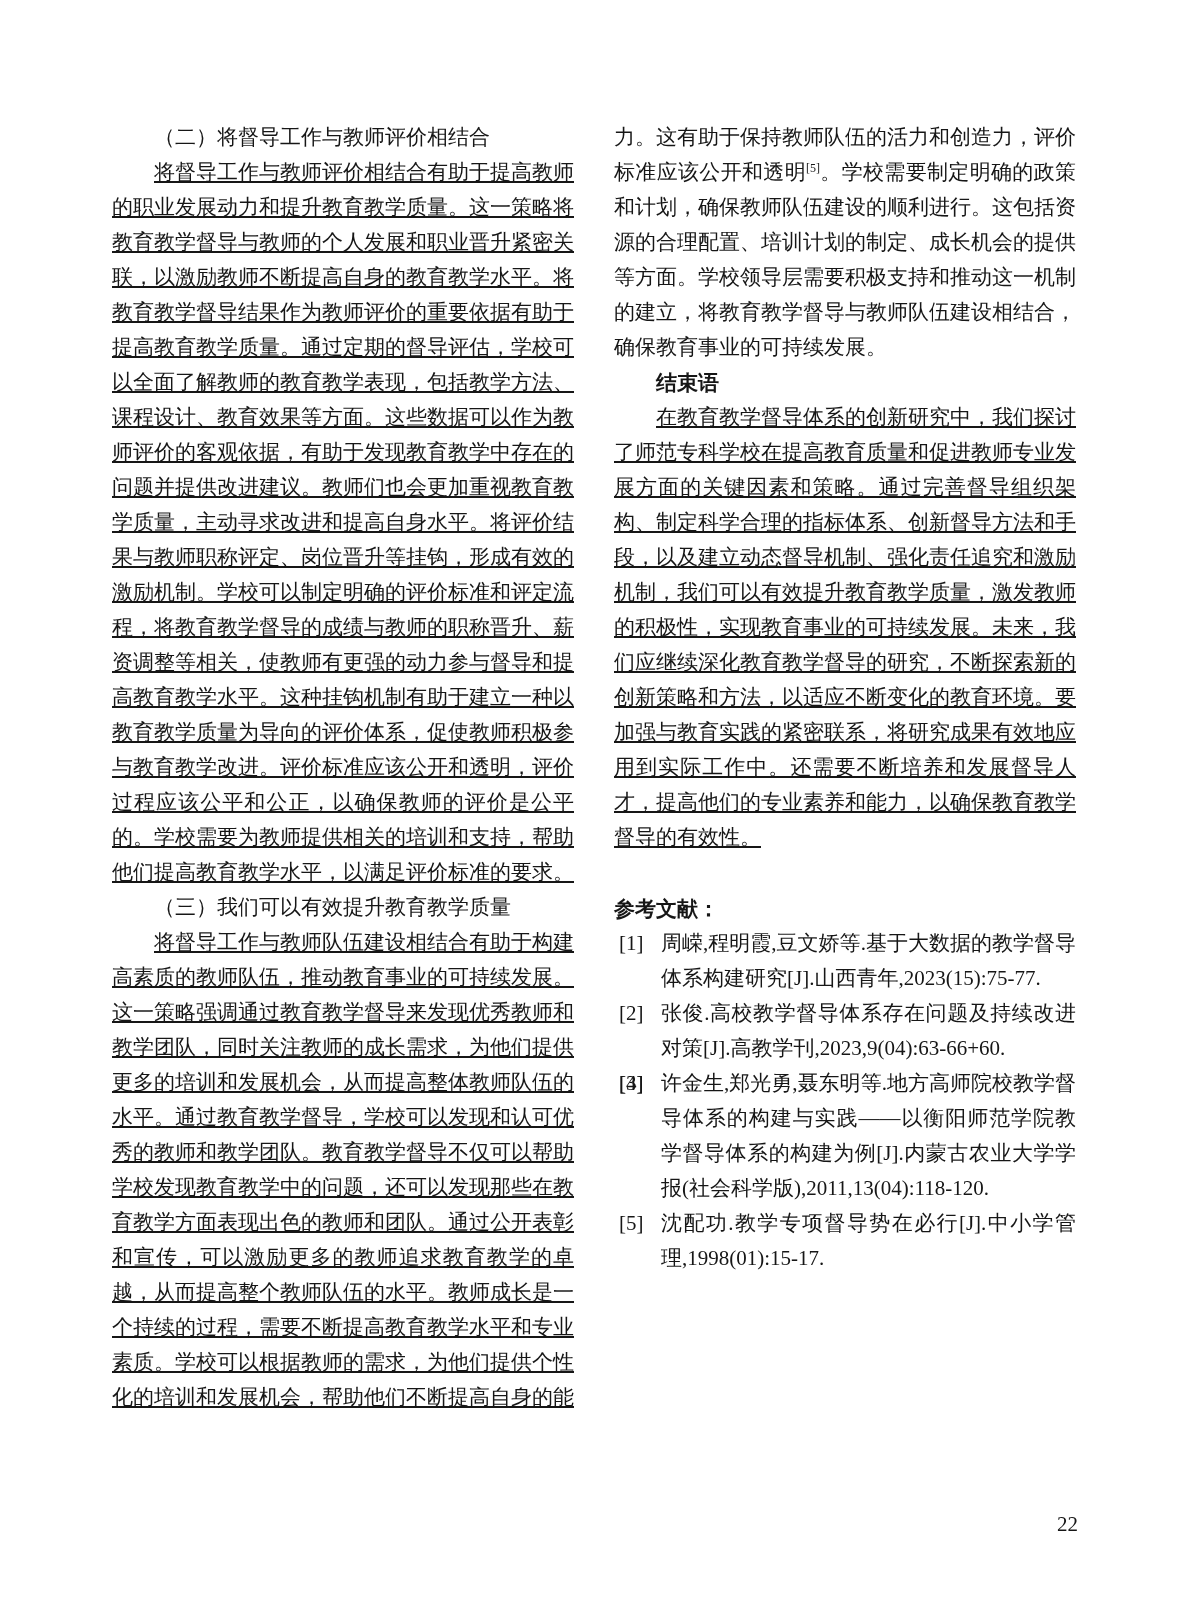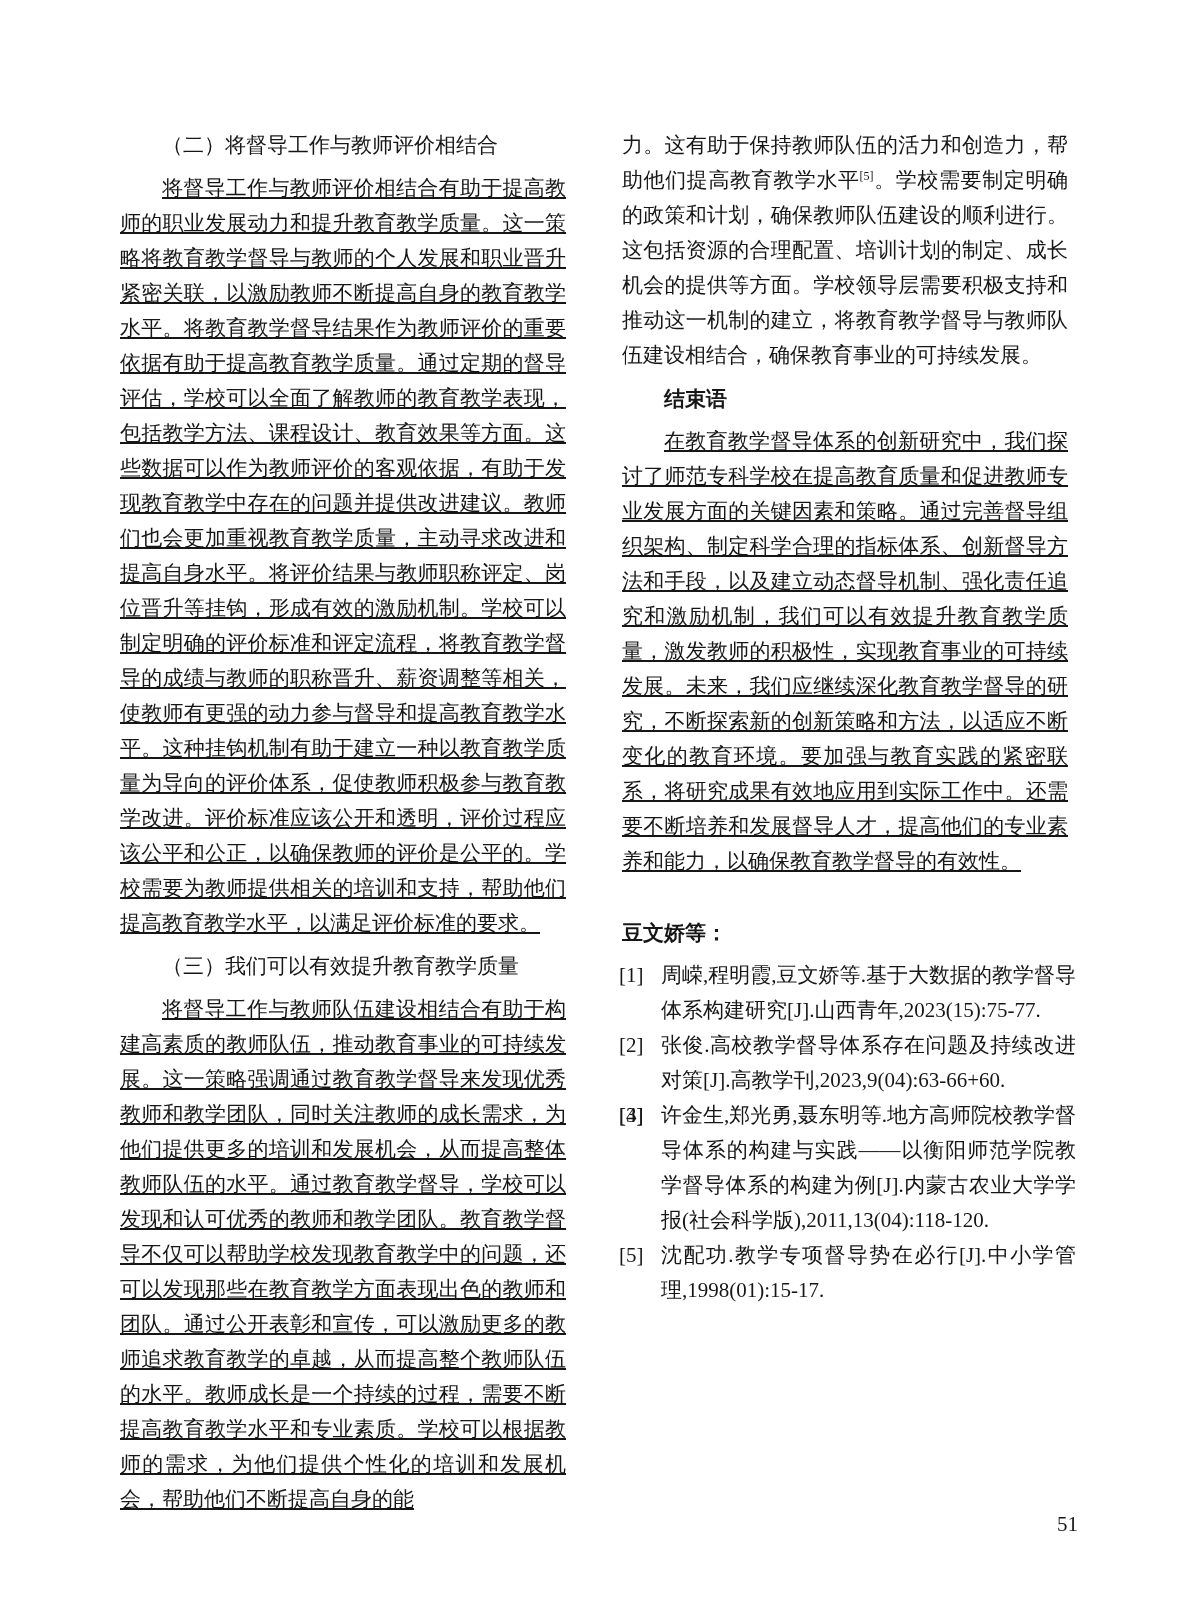--- a/index.html
+++ b/index.html
@@ -21,21 +21,21 @@
     position: absolute;
     top: 120px;
     width: 462px;
     font-size: 21px;
     line-height: 35px;
     text-align: justify;
     letter-spacing: 0;
   }
   .col-left  { left: 112px; }
   .col-right { left: 614px; }
-  p { margin: 8px; }
+  p { margin: 0; }
   .indent2 { text-indent: 2em; text-decoration: underline; }
   .section-heading {
     text-indent: 2em;
     font-weight: 400;
   }
   .subheading {
     text-indent: 2em;
     font-weight: 700;
     font-family: "Liberation Sans", "DejaVu Sans", sans-serif;
   }
@@ -77,32 +77,32 @@
 <div class="page">
 
   <div class="col col-left">
     <p class="section-heading">（二）将督导工作与教师评价相结合</p>
     <p class="indent2">将督导工作与教师评价相结合有助于提高教师的职业发展动力和提升教育教学质量。这一策略将教育教学督导与教师的个人发展和职业晋升紧密关联，以激励教师不断提高自身的教育教学水平。将教育教学督导结果作为教师评价的重要依据有助于提高教育教学质量。通过定期的督导评估，学校可以全面了解教师的教育教学表现，包括教学方法、课程设计、教育效果等方面。这些数据可以作为教师评价的客观依据，有助于发现教育教学中存在的问题并提供改进建议。教师们也会更加重视教育教学质量，主动寻求改进和提高自身水平。将评价结果与教师职称评定、岗位晋升等挂钩，形成有效的激励机制。学校可以制定明确的评价标准和评定流程，将教育教学督导的成绩与教师的职称晋升、薪资调整等相关，使教师有更强的动力参与督导和提高教育教学水平。这种挂钩机制有助于建立一种以教育教学质量为导向的评价体系，促使教师积极参与教育教学改进。评价标准应该公开和透明，评价过程应该公平和公正，以确保教师的评价是公平的。学校需要为教师提供相关的培训和支持，帮助他们提高教育教学水平，以满足评价标准的要求。</p>
     <p class="section-heading">（三）我们可以有效提升教育教学质量</p>
     <p class="indent2">将督导工作与教师队伍建设相结合有助于构建高素质的教师队伍，推动教育事业的可持续发展。这一策略强调通过教育教学督导来发现优秀教师和教学团队，同时关注教师的成长需求，为他们提供更多的培训和发展机会，从而提高整体教师队伍的水平。通过教育教学督导，学校可以发现和认可优秀的教师和教学团队。教育教学督导不仅可以帮助学校发现教育教学中的问题，还可以发现那些在教育教学方面表现出色的教师和团队。通过公开表彰和宣传，可以激励更多的教师追求教育教学的卓越，从而提高整个教师队伍的水平。教师成长是一个持续的过程，需要不断提高教育教学水平和专业素质。学校可以根据教师的需求，为他们提供个性化的培训和发展机会，帮助他们不断提高自身的能</p>
   </div>
 
   <div class="col col-right">
-    <p><span>力。这有助于保持教师队伍的活力和创造力，帮助他们提高教育教学水平</span><sup class="cite-sup">[5]</sup><span>。学校需要制定明确的政策和计划，确保教师队伍建设的顺利进行。这包括资源的合理配置、培训计划的制定、成长机会的提供等方面。学校领导层需要积极支持和推动这一机制的建立，将教育教学督导与教师队伍建设相结合，确保教育事业的可持续发展。</span></p>
+    <p><span>力。这有助于保持教师队伍的活力和创造力，评价标准应该公开和透明</span><sup class="cite-sup">[5]</sup><span>。学校需要制定明确的政策和计划，确保教师队伍建设的顺利进行。这包括资源的合理配置、培训计划的制定、成长机会的提供等方面。学校领导层需要积极支持和推动这一机制的建立，将教育教学督导与教师队伍建设相结合，确保教育事业的可持续发展。</span></p>
 
     <p class="subheading">结束语</p>
 
     <p class="indent2">在教育教学督导体系的创新研究中，我们探讨了师范专科学校在提高教育质量和促进教师专业发展方面的关键因素和策略。通过完善督导组织架构、制定科学合理的指标体系、创新督导方法和手段，以及建立动态督导机制、强化责任追究和激励机制，我们可以有效提升教育教学质量，激发教师的积极性，实现教育事业的可持续发展。未来，我们应继续深化教育教学督导的研究，不断探索新的创新策略和方法，以适应不断变化的教育环境。要加强与教育实践的紧密联系，将研究成果有效地应用到实际工作中。还需要不断培养和发展督导人才，提高他们的专业素养和能力，以确保教育教学督导的有效性。</p>
 
-    <p class="ref-heading">豆文娇等：</p>
+    <p class="ref-heading">参考文献：</p>
 
     <div class="ref-list" id="ref-list">
         <div class="ref-item"><span class="ref-label">[1]</span><span>周嵘,程明霞,豆文娇等.基于大数据的教学督导体系构建研究[J].山西青年,2023(15):75-77.</span></div>
         <div class="ref-item"><span class="ref-label">[2]</span><span>张俊.高校教学督导体系存在问题及持续改进对策[J].高教学刊,2023,9(04):63-66+60.</span></div>
         <div class="ref-item"><span class="ref-label">[3]</span></div>
         <div class="ref-item"><span class="ref-label">[4]</span><span>许金生,郑光勇,聂东明等.地方高师院校教学督导体系的构建与实践——以衡阳师范学院教学督导体系的构建为例[J].内蒙古农业大学学报(社会科学版),2011,13(04):118-120.</span></div>
         <div class="ref-item"><span class="ref-label">[5]</span><span>沈配功.教学专项督导势在必行[J].中小学管理,1998(01):15-17.</span></div>
       </div>
   </div>
 
-  <div class="page-number">51</div>
+  <div class="page-number">22</div>
 
 </div>
 
 </body></html>

